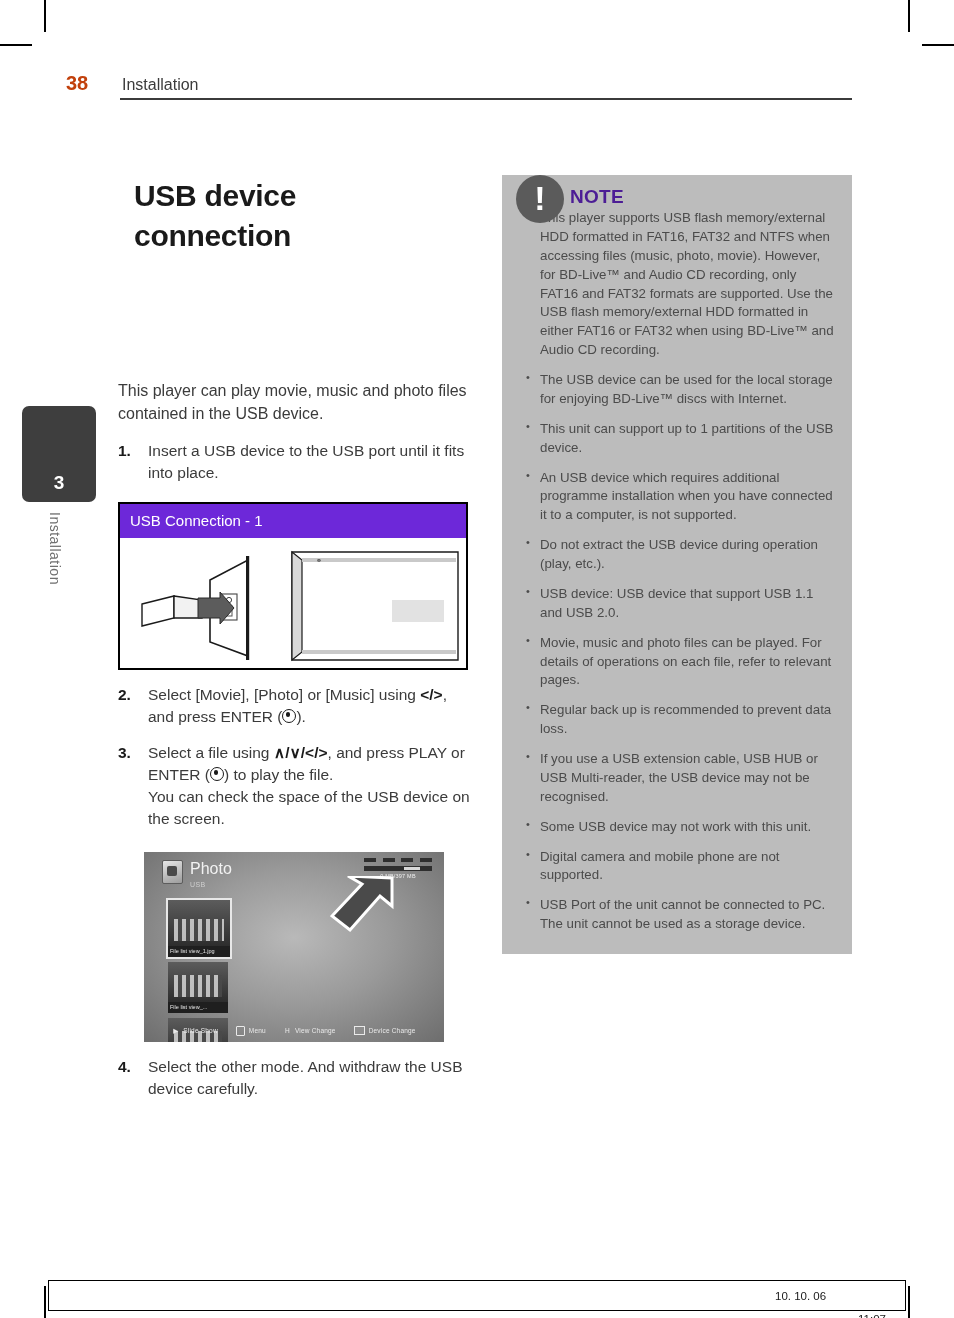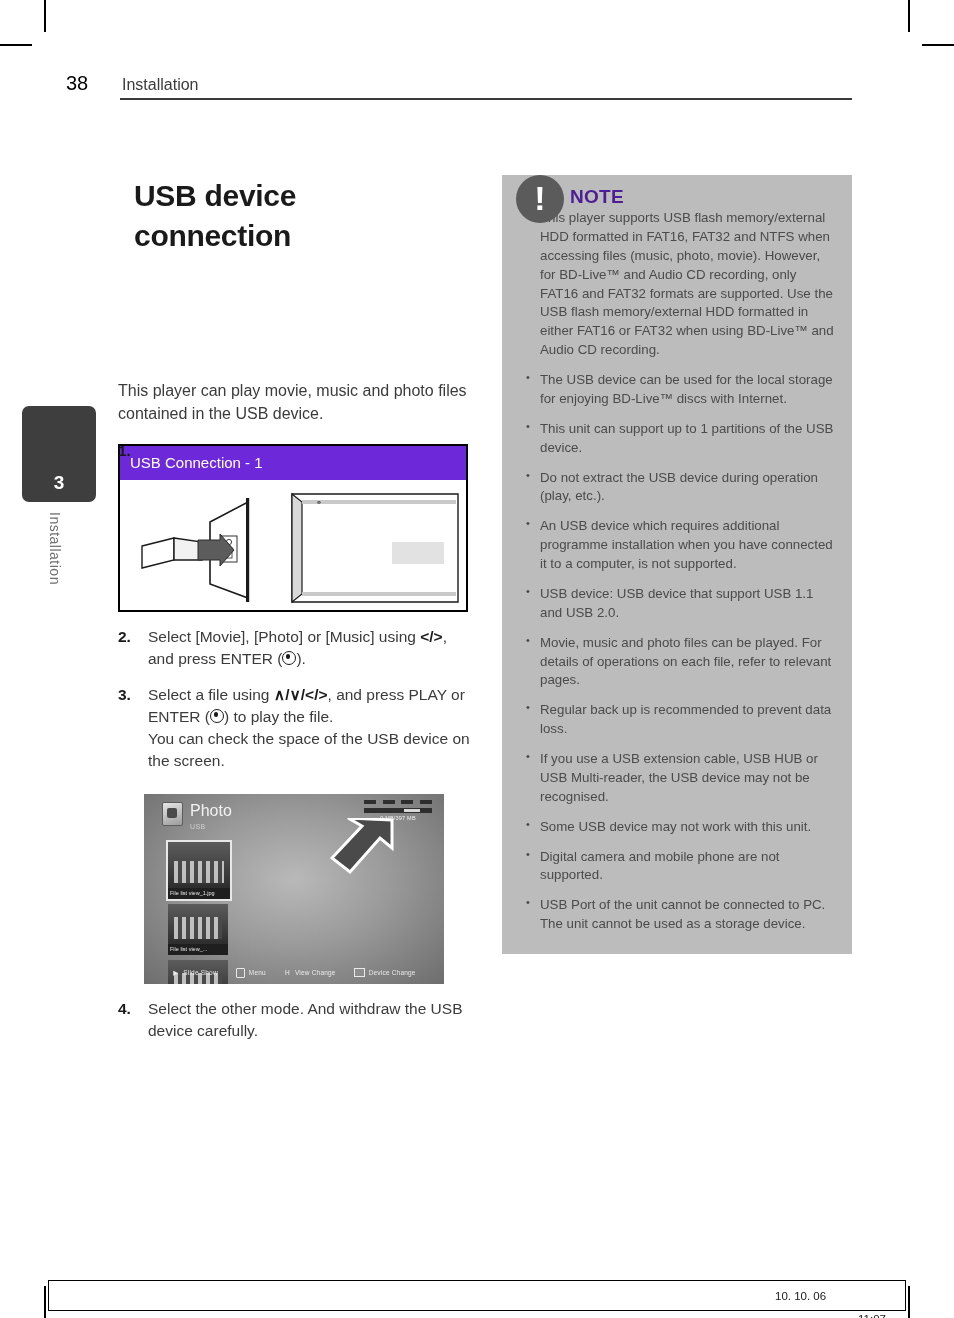--- a/index.html
+++ b/index.html
@@ -32,22 +32,23 @@
     left: 66px;
     top: 72px;
     width: 786px;
   }
   .page-header-row {
     display: flex;
     align-items: baseline;
   }
   .page-number {
     font-size: 20px;
-    color: #000000;
+    color: #c2410c;
     width: 56px;
+    font-weight: bold;
   }
   .header-title {
     font-size: 16px;
     color: #3b3b3b;
   }
   .header-rule {
     position: absolute;
     left: 120px;
     top: 98px;
     width: 732px;
@@ -448,20 +449,21 @@
 
 <div class="col-left">
 
   <h1 class="title">USB device connection</h1>
 
   <p class="intro">This player can play movie, music and photo files contained in the USB device.</p>
 
   <ol class="steps">
     <li class="step">
       <span class="num">1.</span>
+      <span>Insert a USB device to the USB port until it fits into place.</span>
     </li>
   </ol>
 
   <div class="figure-usb">
     <div class="figure-caption">USB Connection - 1</div>
     <div class="figure-body">
       <svg width="346" height="130" viewBox="0 0 346 130">
 
         <polygon points="90,42 128,22 128,118 90,104" fill="#ffffff" stroke="#1a1a1a" stroke-width="1.6"></polygon>
         <rect x="126" y="18" width="3.2" height="104" fill="#1a1a1a"></rect>
@@ -564,22 +566,22 @@
     </li>
   </ol>
 </div>
 
 <div class="col-right rel">
   <div class="note-box">
     <ul class="note-list">
       <li>This player supports USB flash memory/external HDD formatted in FAT16, FAT32 and NTFS when accessing files (music, photo, movie). However, for BD-Live™ and Audio CD recording, only FAT16 and FAT32 formats are supported. Use the USB flash memory/external HDD formatted in either FAT16 or FAT32 when using BD-Live™ and Audio CD recording.</li>
       <li>The USB device can be used for the local storage for enjoying BD-Live™ discs with Internet.</li>
       <li>This unit can support up to 1 partitions of the USB device.</li>
+      <li>An USB device which requires additional programme installation when you have connected it to a computer, is not supported.</li>
       <li>Do not extract the USB device during operation (play, etc.).</li>
-      <li>An USB device which requires additional programme installation when you have connected it to a computer, is not supported.</li>
       <li>USB device: USB device that support USB 1.1 and USB 2.0.</li>
       <li>Movie, music and photo files can be played. For details of operations on each file, refer to relevant pages.</li>
       <li>Regular back up is recommended to prevent data loss.</li>
       <li>If you use a USB extension cable, USB HUB or USB Multi-reader, the USB device may not be recognised.</li>
       <li>Some USB device may not work with this unit.</li>
       <li>Digital camera and mobile phone are not supported.</li>
       <li style="margin-bottom:4px;">USB Port of the unit cannot be connected to PC. The unit cannot be used as a storage device.</li>
     </ul>
   </div>
   <div class="note-badge">!</div>

